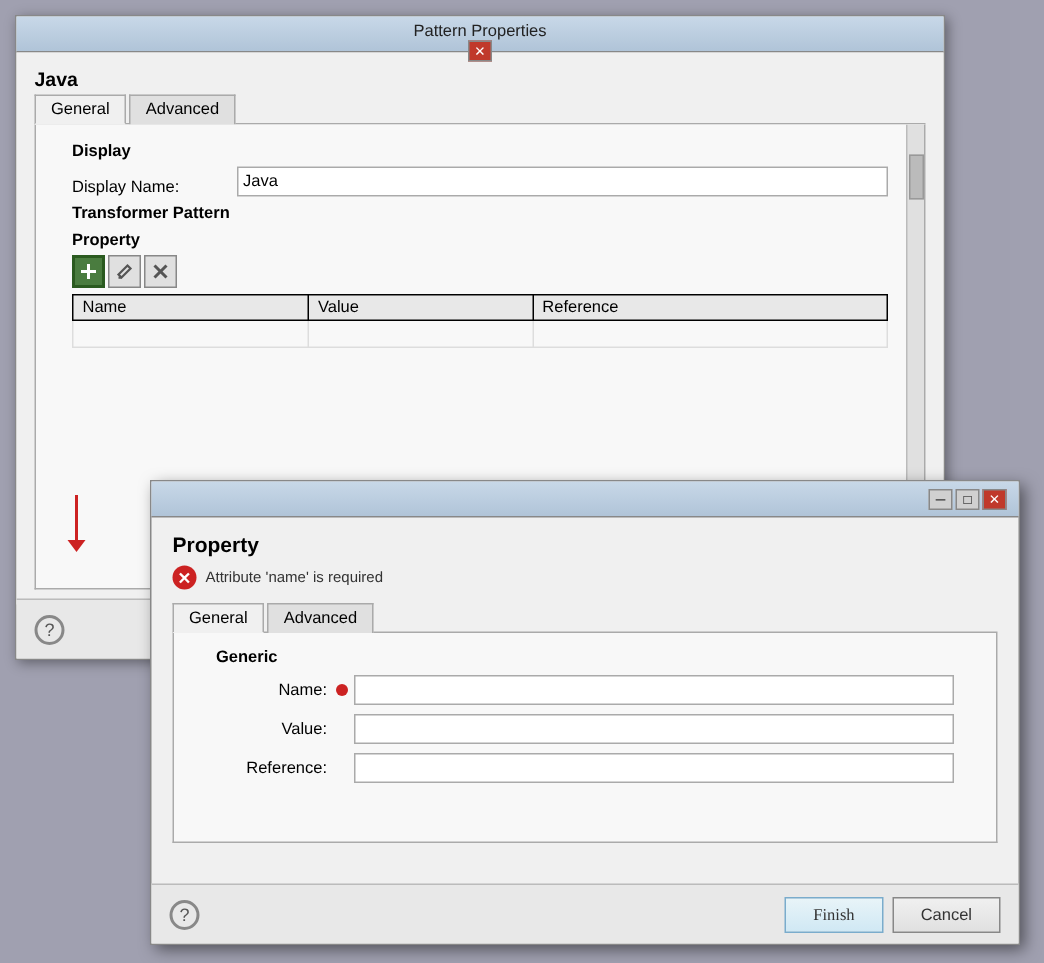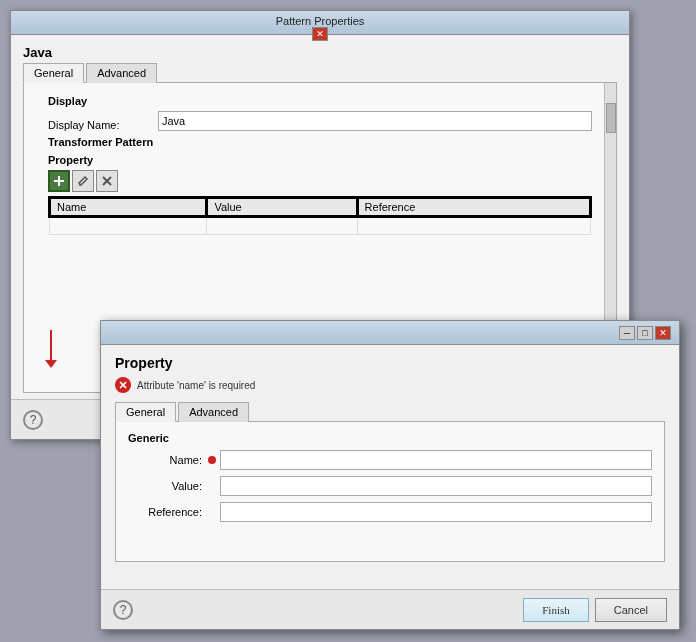--- a/index.html
+++ b/index.html
@@ -196,21 +196,21 @@
     }
 
     .property-table {
       width: 100%;
       border-collapse: collapse;
       font-size: 11px;
     }
 
     .property-table th {
       background: #e8e8e8;
-      border: 3px solid #000000;
+      border: 1px solid #000000;
       padding: 2px 6px;
       text-align: left;
       font-weight: normal;
     }
 
     .property-table td {
       border: 1px solid #ddd;
       padding: 2px 6px;
       height: 18px;
     }
@@ -340,21 +340,21 @@
     .dialog-tab.active {
       background: #f0f0f0;
       border-bottom: 1px solid #f0f0f0;
       z-index: 1;
     }
 
     .dialog-tab-content {
       border: 1px solid #aaa;
       border-top: none;
       background: #f8f8f8;
-      padding: 10px 12px;
+      padding: 10px 28px;
       height: 140px;
     }
 
     .dialog-section-label {
       font-size: 11px;
       font-weight: bold;
       margin-bottom: 6px;
     }
 
     .dialog-form-row {

